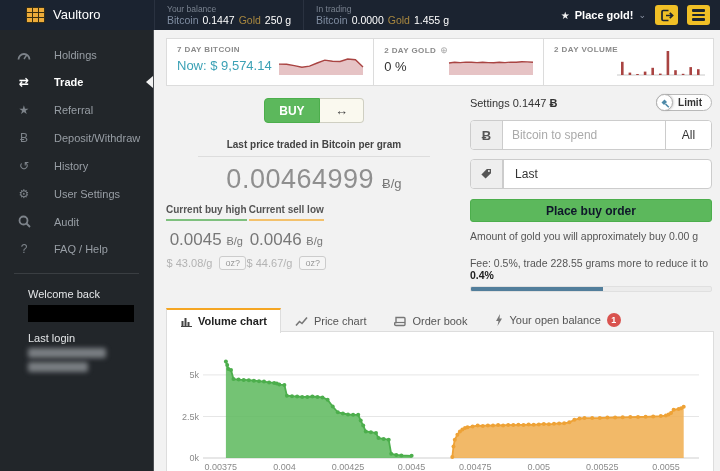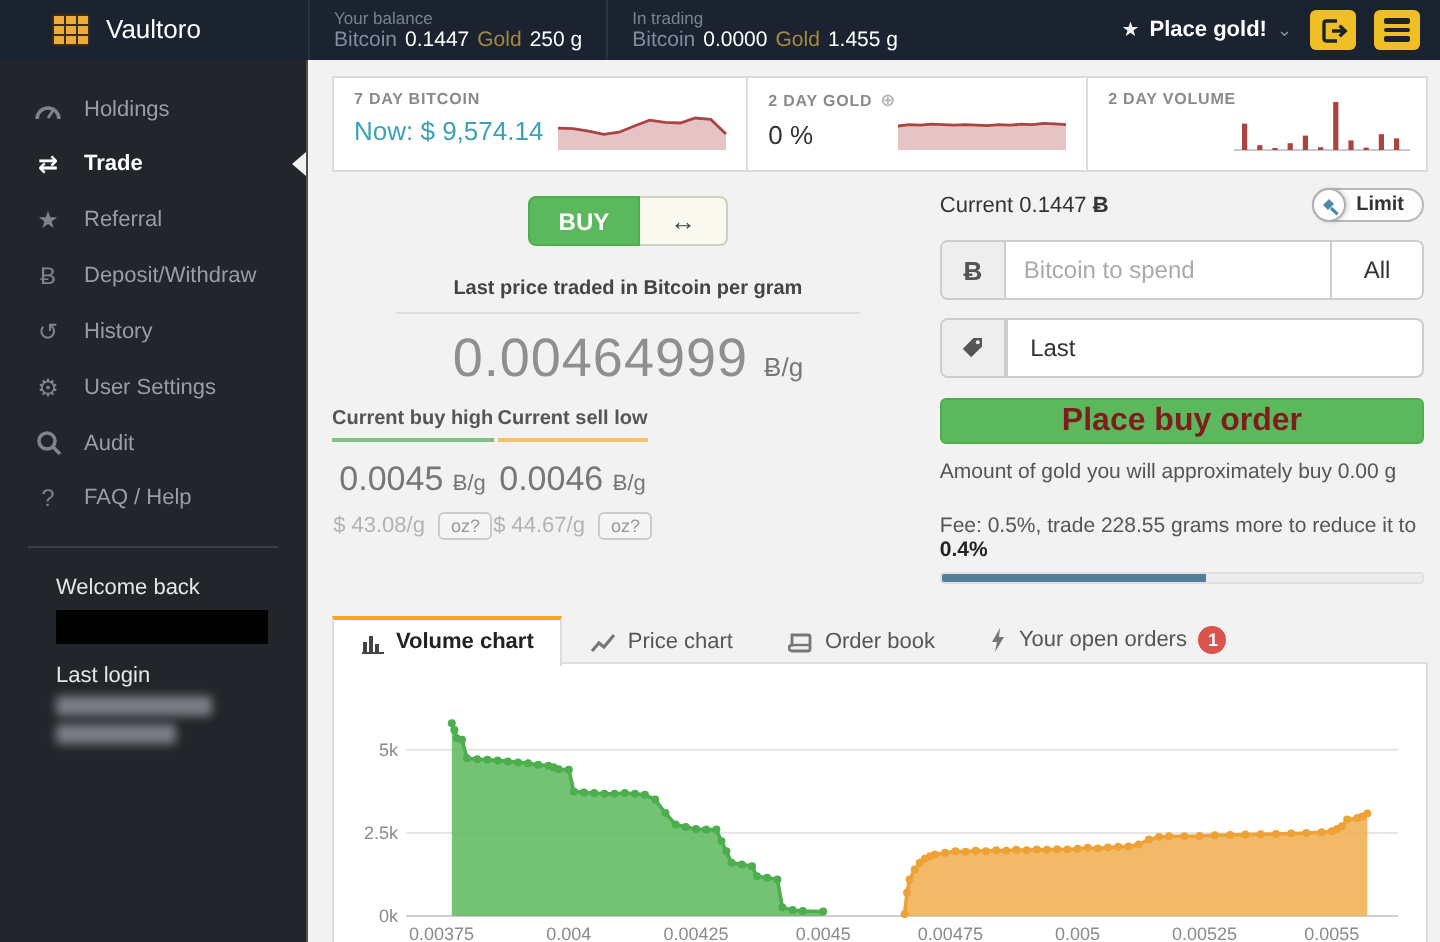--- a/index.html
+++ b/index.html
@@ -22,21 +22,21 @@
   .earn .star{color:#f2f2f2;font-size:10px}
   .earn .earn-label{color:#fff;font-size:11px;font-weight:bold}
   .earn .caret{color:#8a93a3;font-size:9px}
   .yellow-btn{width:23px;height:20px;background:#f0bf26;border-radius:3px;margin-left:9px;display:flex;align-items:center;justify-content:center;cursor:pointer}
   .menu-bars{display:flex;flex-direction:column;gap:2px}
   .menu-bars i{width:13px;height:2.5px;background:#1b2330;border-radius:1px}
 
   
   .content{flex:1;display:flex;min-height:0}
   .sidebar{width:154px;background:#22262a;border-right:1px solid #4b4e52;flex-shrink:0;padding-top:12px;position:relative}
-  .side-item{display:flex;align-items:center;gap:10px;padding:7px 16px;font-size:11px;color:#989ea5;position:relative;cursor:pointer}
+  .side-item{display:flex;align-items:center;gap:22px;padding:7px 16px;font-size:11px;color:#989ea5;position:relative;cursor:pointer}
   .side-item .ic{width:16px;text-align:center;color:#7d838a;font-size:12px;flex-shrink:0}
   .side-item svg{display:block;margin:0 auto}
   .side-item.active{color:#fff;font-weight:bold}
   .side-item.active .ic{color:#fff}
   .side-item.active::after{content:'';position:absolute;right:0;top:50%;transform:translateY(-50%);border:6px solid transparent;border-right:7px solid #f2f2f2}
   .side-divider{border-top:1px solid #3a3e42;margin:10px 14px}
   .welcome{padding:4px 28px;font-size:11px;color:#e4e6e8}
   .redact-black{width:106px;height:17px;background:#000;margin:5px 0 10px}
   .redact-gray{background:#7a7e83;border-radius:2px;filter:blur(2.5px);margin-top:4px}
 
@@ -75,21 +75,21 @@
   .balance-row{display:flex;justify-content:space-between;align-items:center;font-size:11px;color:#333}
   .limit-pill{display:flex;align-items:center;border:1px solid #b9b9b9;border-radius:10px;background:#fdfdfd;height:17px;padding-right:9px;cursor:pointer}
   .limit-knob{width:17px;height:17px;border-radius:50%;background:#fff;border:1px solid #b0b0b0;margin-left:-1px;display:flex;align-items:center;justify-content:center;box-shadow:1px 0 2px rgba(0,0,0,.15)}
   .limit-label{font-size:10px;font-weight:bold;color:#333;margin-left:5px}
 
   .input-group{display:flex;border:1px solid #ccc;border-radius:4px;background:#fff;height:30px;margin-top:9px;overflow:hidden;align-items:stretch}
   .ig-left{width:32px;background:#eee;border-right:1px solid #ccc;display:flex;align-items:center;justify-content:center;color:#555;font-weight:bold;font-size:13px}
   .input-group input{flex:1;border:none;outline:none;padding:0 9px;font-size:12px;color:#333;font-family:inherit;min-width:0}
   .input-group input::placeholder{color:#aaa}
   .ig-right{width:46px;border-left:1px solid #ccc;display:flex;align-items:center;justify-content:center;font-size:12px;color:#333;background:#fff;cursor:pointer}
-  .place-order{margin-top:10px;width:100%;height:23px;background:#5cb85c;border:1px solid #4cae4c;border-radius:3px;color:#7f1d1d;font-weight:bold;font-size:16px;cursor:pointer}
+  .place-order{margin-top:10px;width:100%;height:23px;background:#5cb85c;border:1px solid #4cae4c;border-radius:3px;color:#0f172a;font-weight:bold;font-size:12px;cursor:pointer}
   .approx{font-size:10.5px;color:#555;margin-top:8px}
   .fee{font-size:10.5px;color:#555;margin-top:15px}
   .fee b{color:#222}
   .progress{margin-top:5px;height:6px;background:#ececec;border:1px solid #e0e0e0;border-radius:2px;overflow:hidden}
   .progress-fill{height:100%;background:#527e9b}
 
   
   .tabs-wrap{margin-top:14px}
   .tabs{display:flex;align-items:flex-end}
   .tab{display:flex;align-items:center;gap:6px;padding:5px 13px 6px;font-size:11px;color:#555;position:relative;top:1px;cursor:pointer;border:1px solid transparent;border-bottom:none}
@@ -293,21 +293,21 @@
                 <span>$ 44.67/g</span>
                 <span class="oz-btn">oz?</span>
               </div>
             </div>
           </div>
         </div>
 
         <div class="trade-right">
           <div class="balance-row">
             <span>
-              <span>Current</span>
+              <span>Settings</span>
               <span>0.1447</span>
               <b>Ƀ</b>
             </span>
             <span class="limit-pill">
               <span class="limit-knob">
                 <svg width="10" height="10" viewBox="0 0 10 10">
                   <path d="M1.5 4.5 L4.5 1.5 L7 4 L4 7 Z" fill="#4d89a8"></path>
                   <path d="M5.5 6 L8.8 9.2" stroke="#4d89a8" stroke-width="1.6"></path>
                 </svg>
               </span>
@@ -371,21 +371,21 @@
                 </svg>
             </span>
             <span>Order book</span>
           </div>
           <div class="tab">
             <span class="ticon">
               <svg width="8" height="12" viewBox="0 0 8 12">
                   <path d="M5 0 L1 7 H3.5 L2.5 12 L7 4.5 H4.5 Z" fill="currentColor"></path>
                 </svg>
             </span>
-            <span>Your open orders</span>
+            <span>Your open balance</span>
             <span class="badge">1</span>
           </div>
         </div>
 
         <div class="panel">
           <svg id="depth-svg" width="530" height="132" viewBox="0 0 530 132">
               <line x1="28" x2="524" y1="116.0" y2="116.0" stroke="#cfcfcf" stroke-width="1"></line>
               <text x="24" y="119.0" text-anchor="end" font-size="9" fill="#8a8a8a">0k</text>
               <line x1="28" x2="524" y1="74.5" y2="74.5" stroke="#e6e6e6" stroke-width="1"></line>
               <text x="24" y="77.5" text-anchor="end" font-size="9" fill="#8a8a8a">2.5k</text>

